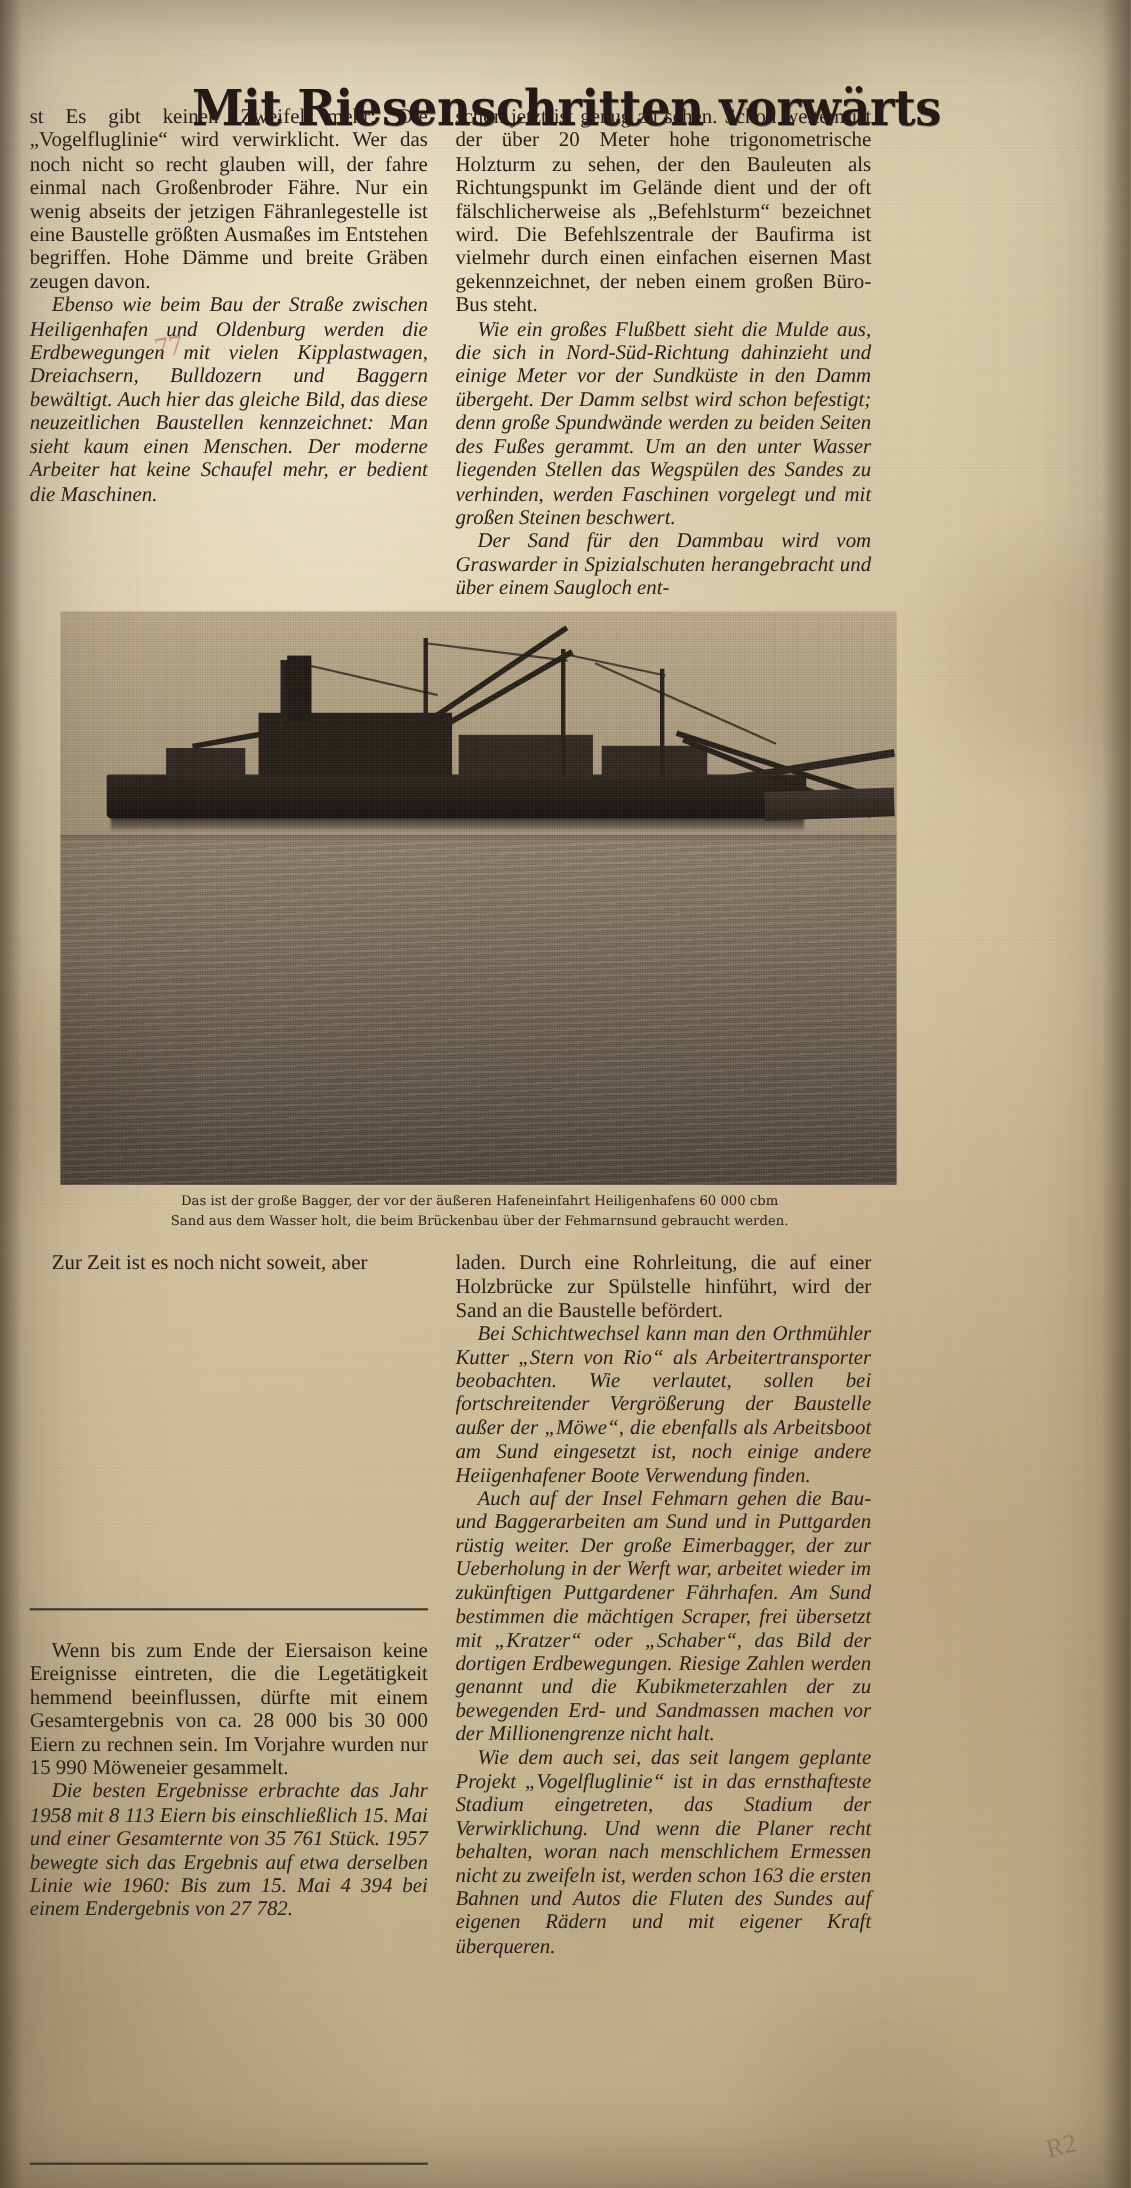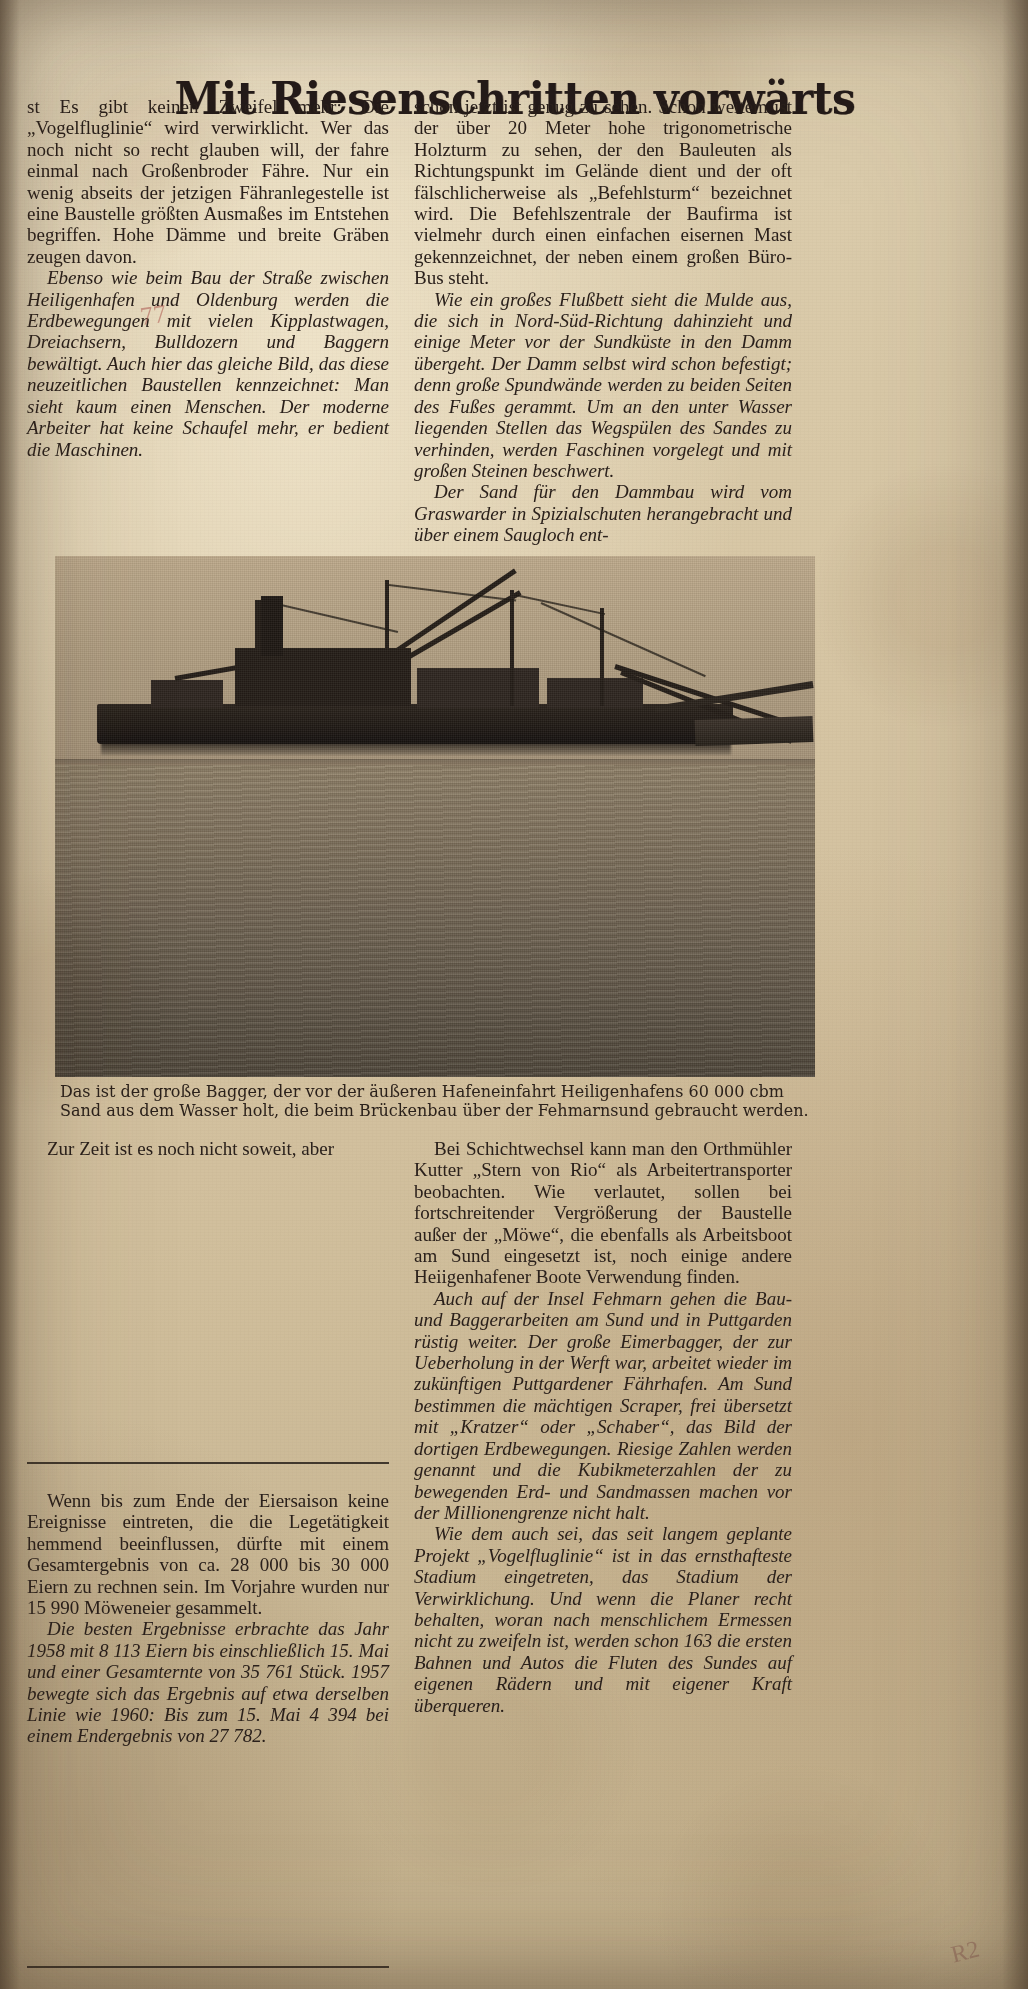--- a/index.html
+++ b/index.html
@@ -204,24 +204,24 @@
     transform-origin: 0 50%;
   }
 
   
   #caption {
     position: absolute;
     left: 60px;
     top: 1082px;
     width: 752px;
     font-family: "DejaVu Serif", "Liberation Serif", serif;
-    font-size: 16px;
+    font-size: 12px;
     line-height: 19.4px;
     color: #2b211b;
-    text-align: left;
+    text-align: center;
   }
 
   
   .rule {
     position: absolute;
     background: #2e251e;
     height: 2px;
     opacity: .88;
   }
   #rule-mid  { left: 27px;  top: 1462px; width: 362px; }
@@ -327,20 +327,21 @@
     <div id="caption">
       <div>Das ist der große Bagger, der vor der äußeren Hafeneinfahrt Heiligenhafens 60 000 cbm</div>
       <div>Sand aus dem Wasser holt, die beim Brückenbau über der Fehmarnsund gebraucht werden.</div>
     </div>
 
     <div class="col c1" id="col-bot-left">
       <p>Zur Zeit ist es noch nicht soweit, aber</p>
     </div>
 
     <div class="col c2" id="col-bot-right">
+      <p class="noindent">laden. Durch eine Rohrleitung, die auf einer Holzbrücke zur Spülstelle hinführt, wird der Sand an die Baustelle befördert.</p>
       <p>Bei Schichtwechsel kann man den Orthmühler Kutter „Stern von Rio“ als Arbeitertransporter beobachten. Wie verlautet, sollen bei fortschreitender Vergrößerung der Baustelle außer der „Möwe“, die ebenfalls als Arbeitsboot am Sund eingesetzt ist, noch einige andere Heiigenhafener Boote Verwendung finden.</p>
       <p>Auch auf der Insel Fehmarn gehen die Bau- und Baggerarbeiten am Sund und in Puttgarden rüstig weiter. Der große Eimerbagger, der zur Ueberholung in der Werft war, arbeitet wieder im zukünftigen Puttgardener Fährhafen. Am Sund bestimmen die mächtigen Scraper, frei übersetzt mit „Kratzer“ oder „Schaber“, das Bild der dortigen Erdbewegungen. Riesige Zahlen werden genannt und die Kubikmeterzahlen der zu bewegenden Erd- und Sandmassen machen vor der Millionengrenze nicht halt.</p>
       <p>Wie dem auch sei, das seit langem geplante Projekt „Vogelfluglinie“ ist in das ernsthafteste Stadium eingetreten, das Stadium der Verwirklichung. Und wenn die Planer recht behalten, woran nach menschlichem Ermessen nicht zu zweifeln ist, werden schon 163 die ersten Bahnen und Autos die Fluten des Sundes auf eigenen Rädern und mit eigener Kraft überqueren.</p>
     </div>
 
     <div class="rule" id="rule-mid"></div>
 
     <div class="col c1" id="col-eggs">
       <p>Wenn bis zum Ende der Eiersaison keine Ereignisse eintreten, die die Legetätigkeit hemmend beeinflussen, dürfte mit einem Gesamtergebnis von ca. 28 000 bis 30 000 Eiern zu rechnen sein. Im Vorjahre wurden nur 15 990 Möweneier gesammelt.</p>
       <p>Die besten Ergebnisse erbrachte das Jahr 1958 mit 8 113 Eiern bis einschließlich 15. Mai und einer Gesamternte von 35 761 Stück. 1957 bewegte sich das Ergebnis auf etwa derselben Linie wie 1960: Bis zum 15. Mai 4 394 bei einem Endergebnis von 27 782.</p>

